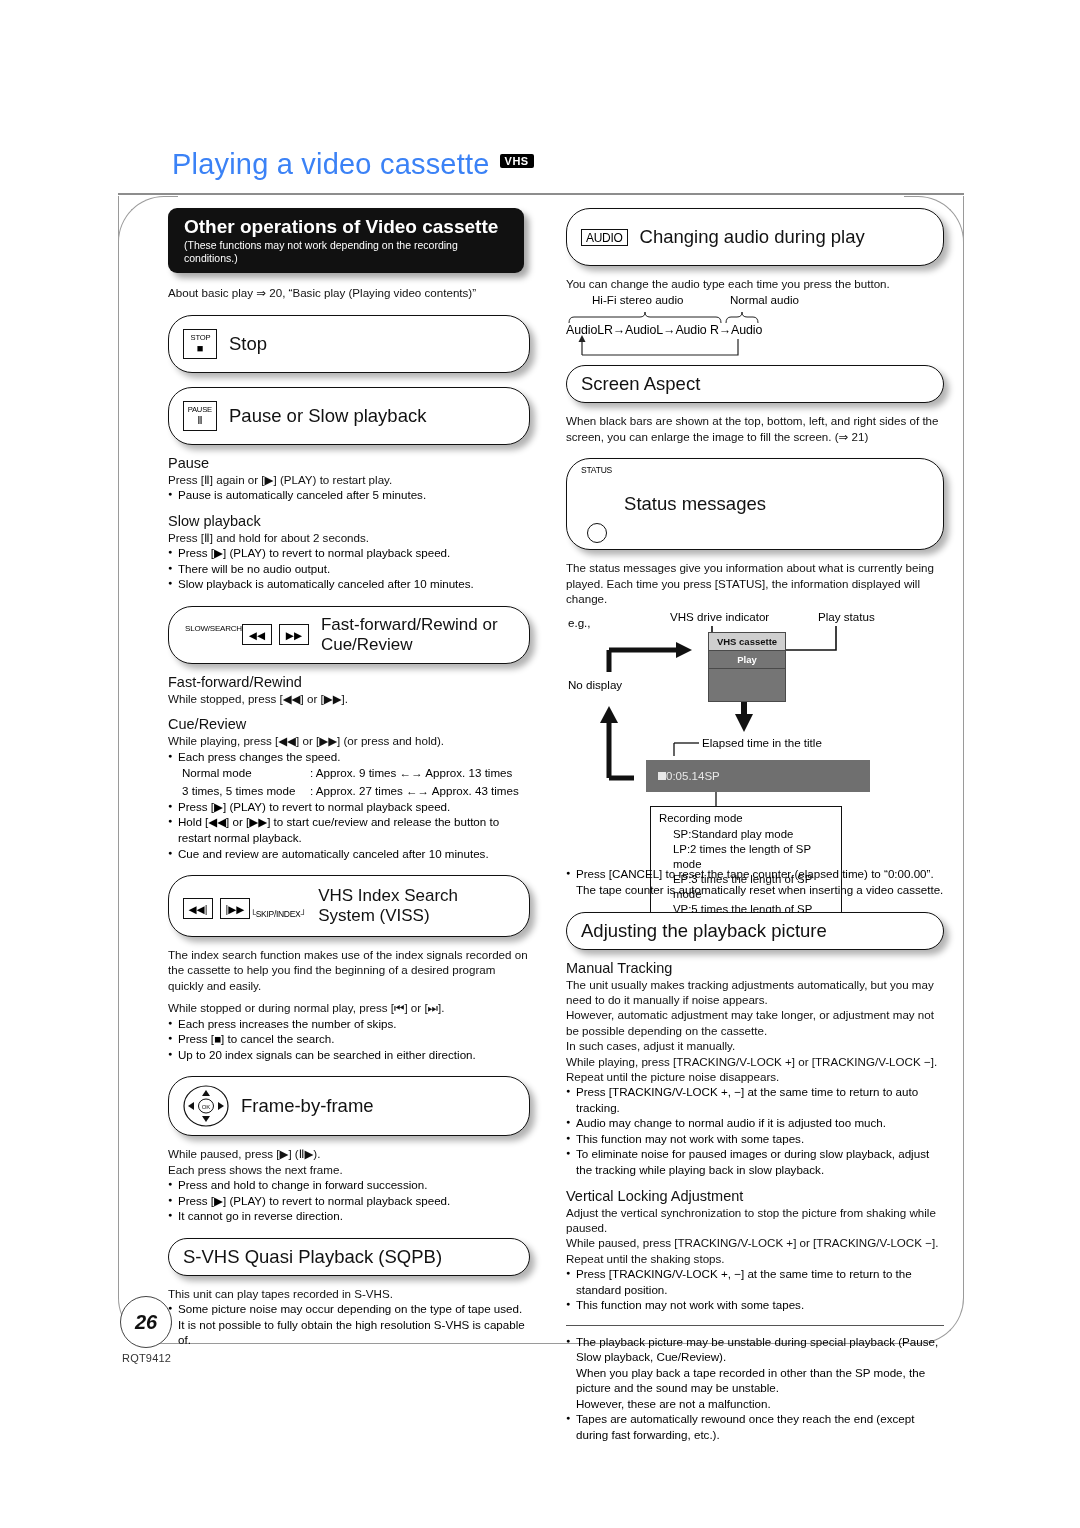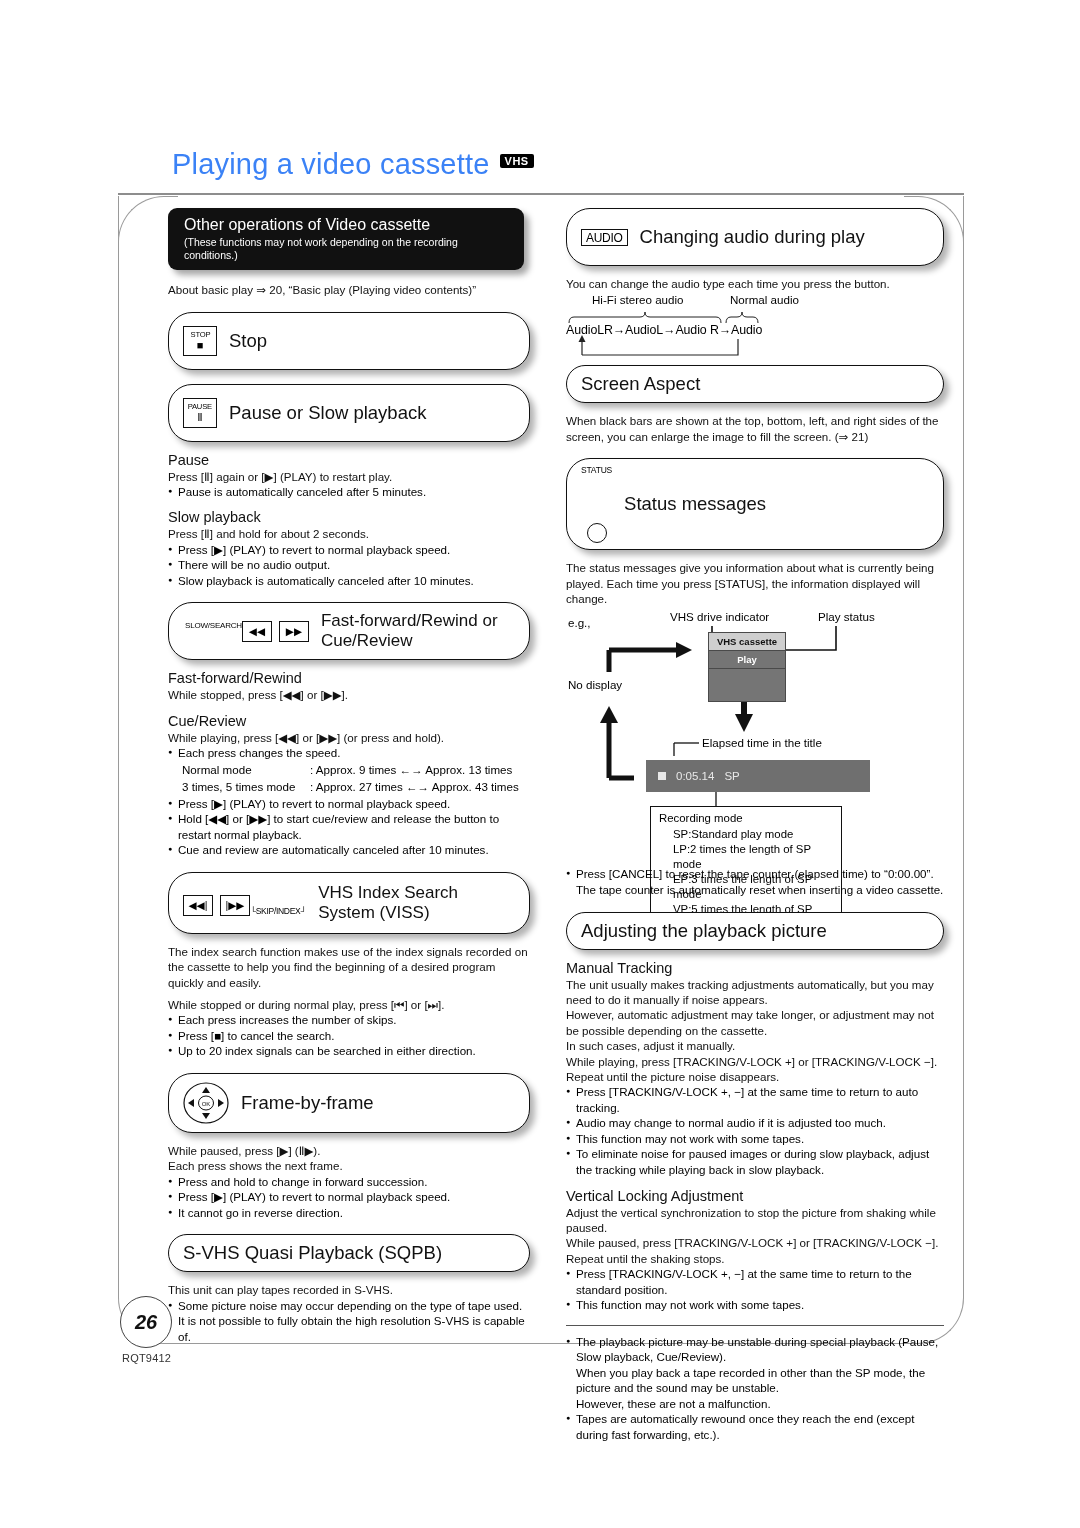--- a/index.html
+++ b/index.html
@@ -55,21 +55,21 @@
   #col-left { position:absolute; left:168px; top:208px; width:362px; }
   #col-right{ position:absolute; left:566px; top:208px; width:378px; }
 
   
   .black-banner{
     background:#111; color:#fff; border-radius:9px;
     padding:8px 14px 9px 16px; margin-bottom:12px;
     box-shadow:5px 5px 6px rgba(0,0,0,.35);
     width:356px;
   }
-  .black-banner .bb-title{ font-size:16px; line-height:1.12; font-weight:400; }
+  .black-banner .bb-title{ font-size:19px; line-height:1.12; font-weight:700; }
   .black-banner .bb-sub{ font-size:10.5px; line-height:1.2; margin-top:2px; }
 
   
   .pill{
     position:relative;
     border:1.4px solid #111;
     border-radius:24px;
     background:#fff;
     min-height:42px;
     display:flex; align-items:center;
@@ -149,21 +149,21 @@
   }
   .osd-row{
     height:18px; border-bottom:1px solid #4a4a4a;
     display:flex; align-items:center; justify-content:center;
     color:#fff; font-size:9.5px; font-weight:700;
   }
   .osd-row.lite{ background:#cfcfcf; color:#111; }
   .osd-row.last{ border-bottom:none; }
   .osd-bar{
     position:absolute; background:#6f6f6f;
-    display:flex; align-items:center; gap:10px;
+    display:flex; align-items:center; 
     padding-left:12px; color:#e8e8e8; font-size:11.5px;
   }
   .osd-bar .sq{ width:8px; height:8px; background:#e8e8e8; display:inline-block; }
   .rec-box{
     position:absolute; border:1px solid #111; background:#fff;
     padding:4px 8px 5px 8px; font-size:11.4px; line-height:1.33;
   }
   .rec-box .ind1{ padding-left:14px; }
 
   

